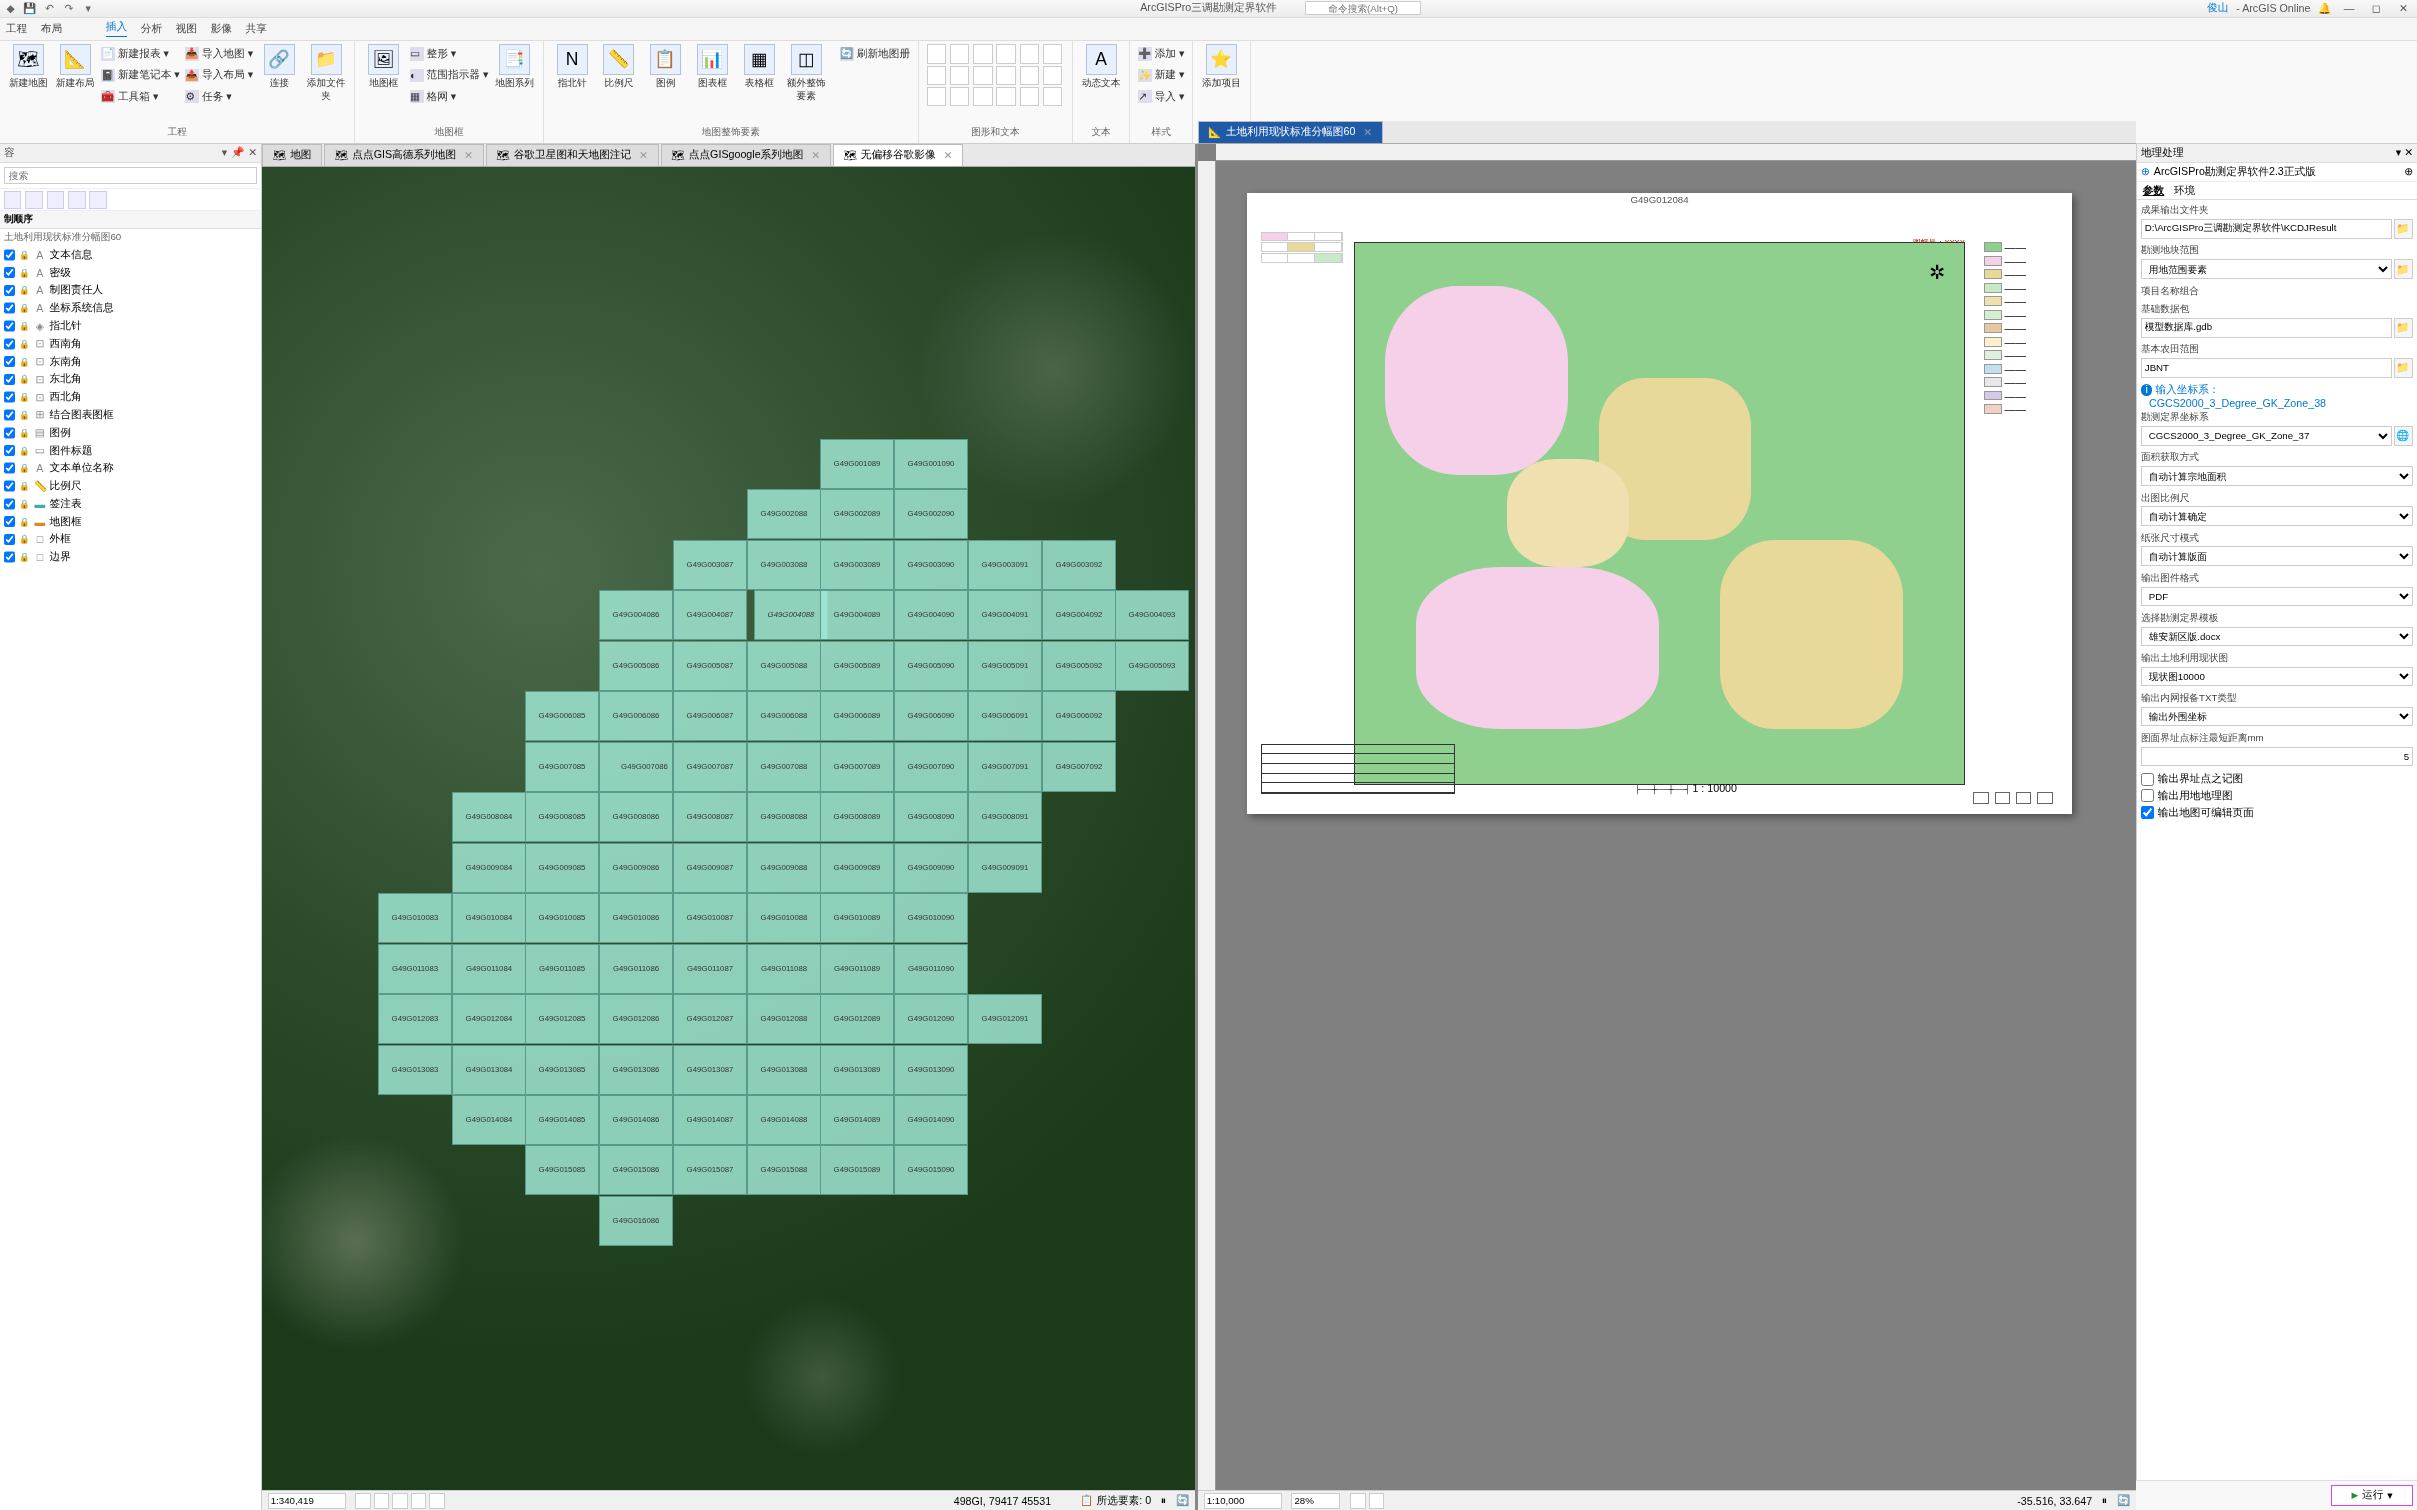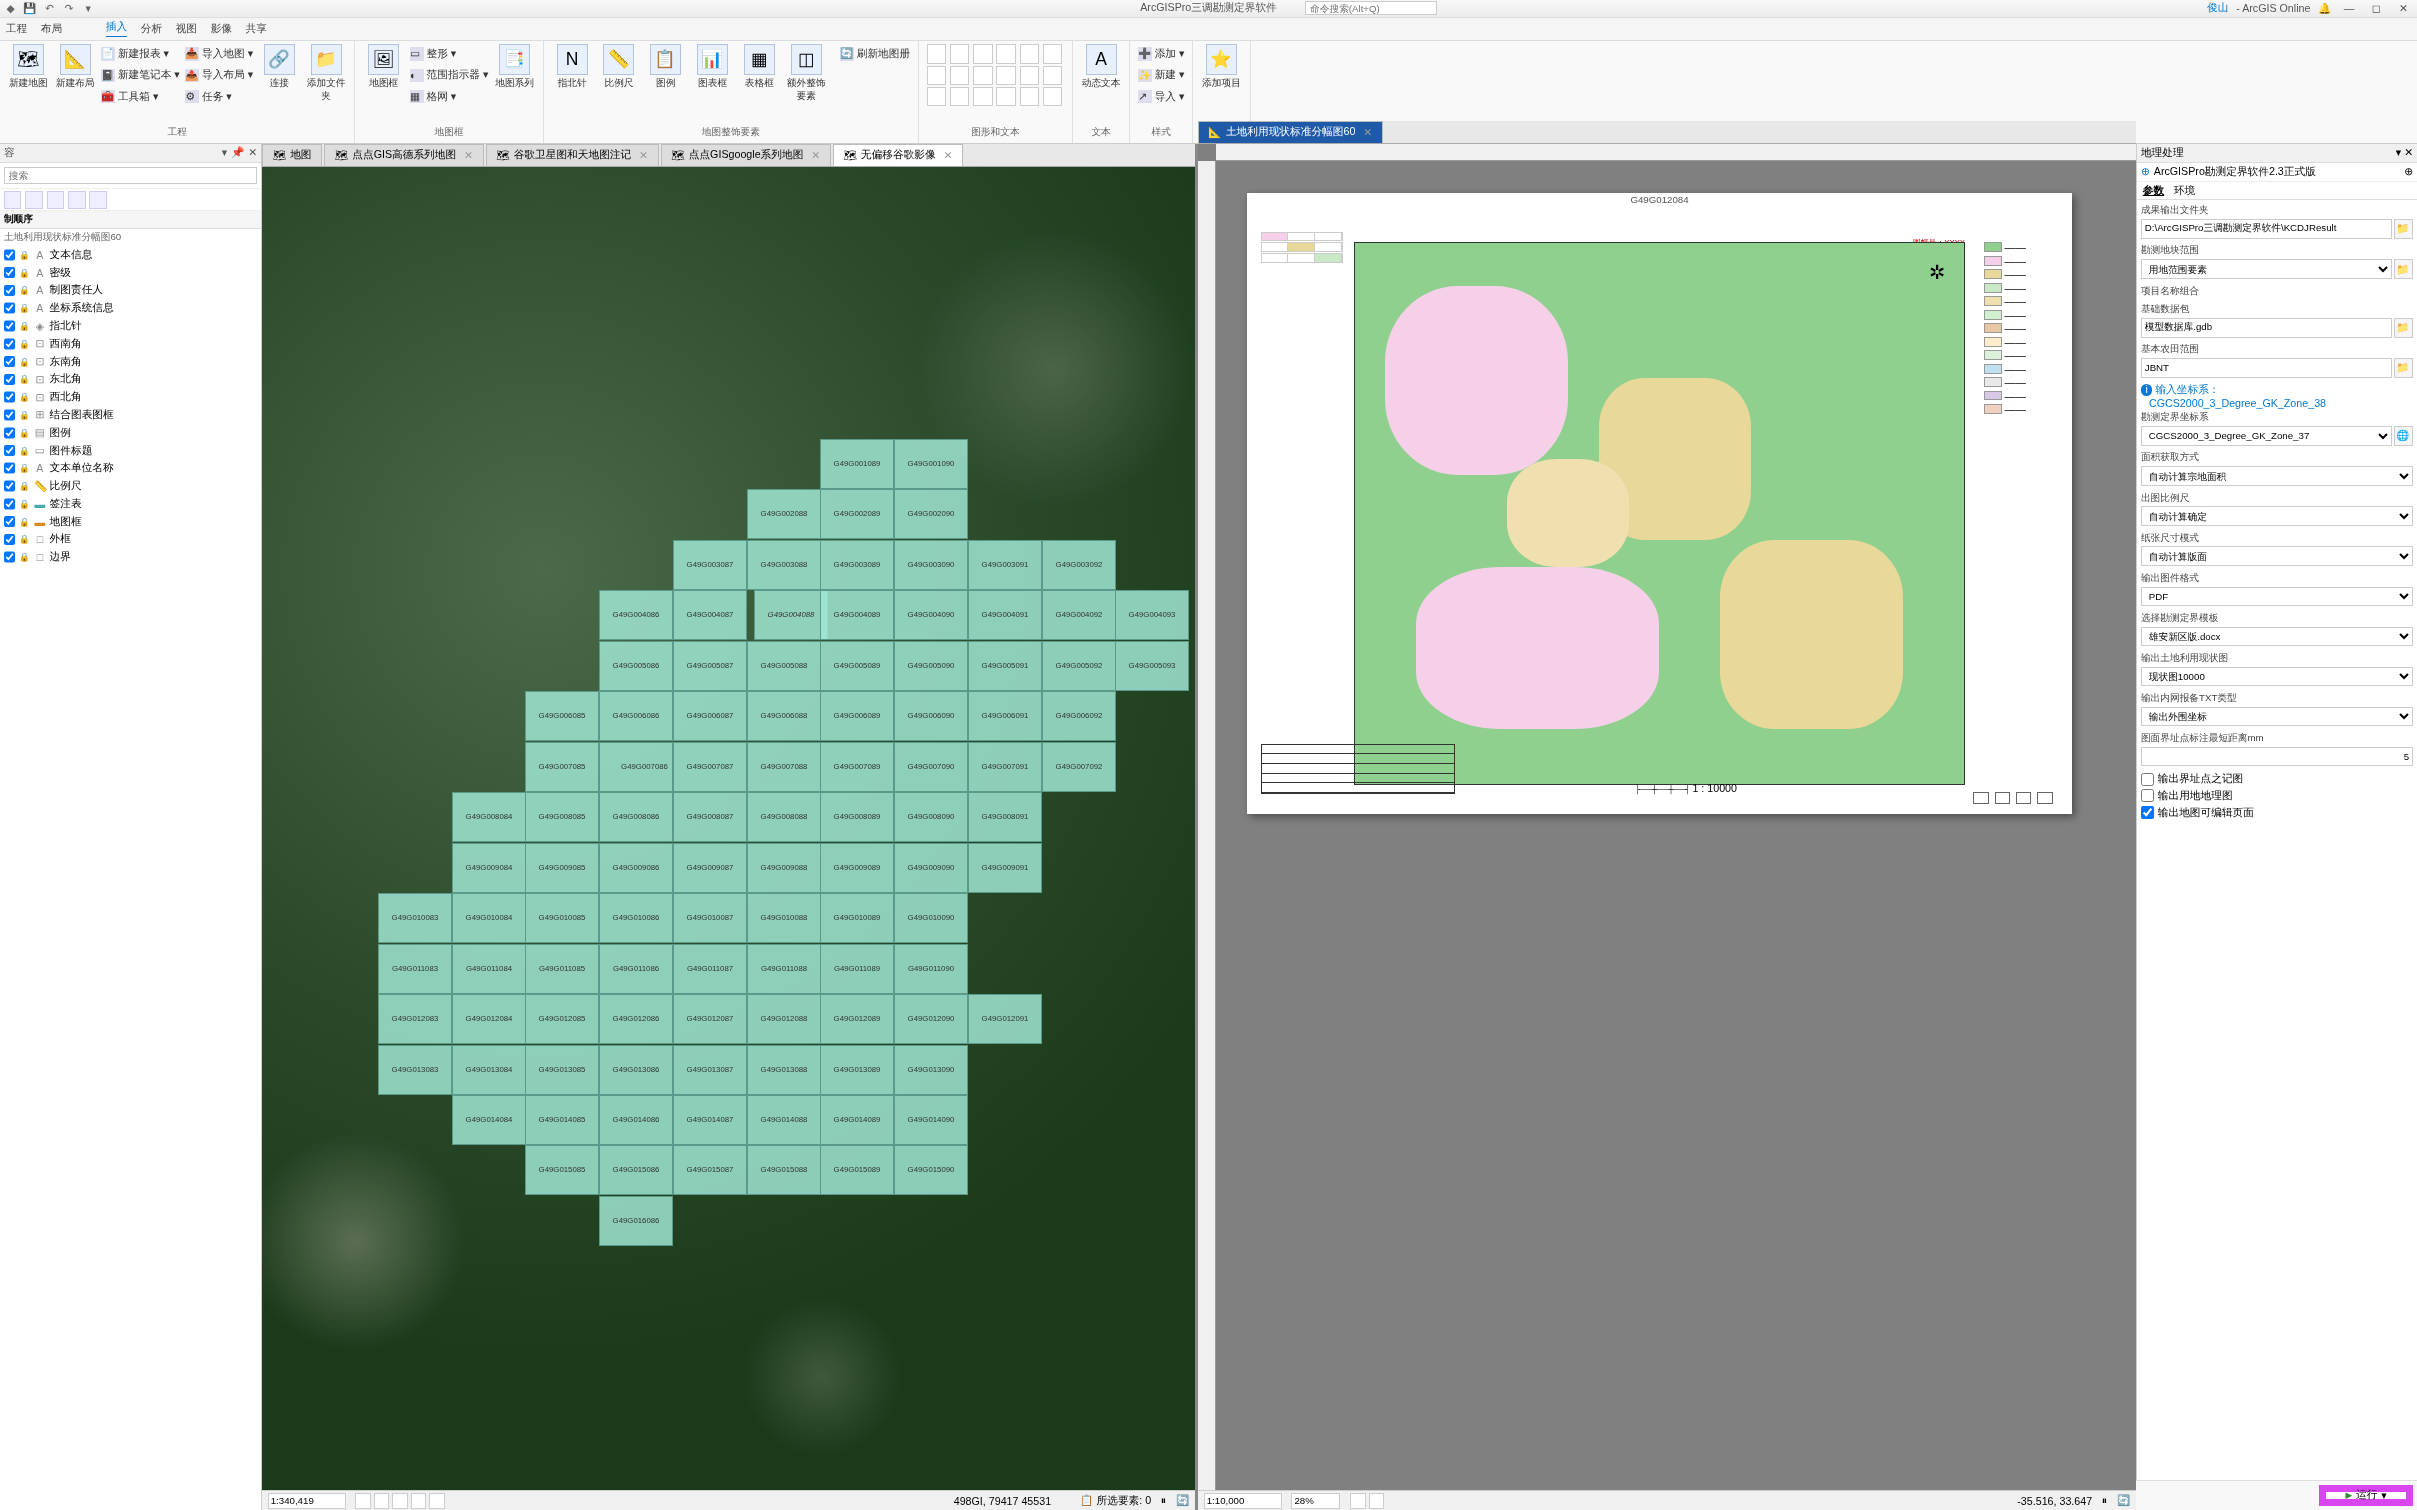--- a/index.html
+++ b/index.html
@@ -1,21 +1,21 @@
 <!DOCTYPE html>
 <html><head>
 <meta charset="utf-8">
 <style>
 *{margin:0;padding:0;box-sizing:border-box;font-family:"Microsoft YaHei",Arial,sans-serif;font-size:10.7px;}
 body{background:#f0f0f0;overflow:hidden;width:2417px;height:1511px;}
 .titlebar{height:17.5px;background:linear-gradient(to bottom,#f8f8f8,#ececec);display:flex;align-items:center;padding:0 3.9px;border-bottom:1px solid #ddd;}
 .titlebar .qat{display:flex;gap:5.8px;align-items:center;}
 .titlebar .qat span{width:13.6px;height:13.6px;display:flex;align-items:center;justify-content:center;color:#666;}
 .titlebar .title-center{position:absolute;left:50%;transform:translateX(-50%);color:#555;}
-.titlebar .search-box{position:absolute;left:54%;width:132px;height:13.6px;border:1px solid #ccc;background:#fff;padding:0 3.9px;color:#999;font-size:9.7px;}
+.titlebar .search-box{position:absolute;left:54%;width:116px;height:13.6px;border:1px solid #ccc;background:#fff;padding:0 3.9px;color:#999;font-size:9.7px;text-align:center;}
 .titlebar .right-controls{margin-left:auto;display:flex;gap:7.8px;align-items:center;color:#555;}
 .titlebar .right-controls .user{color:#0078d4;}
 .win-btn{width:19.4px;text-align:center;}
 .menubar{height:23px;background:#f5f5f5;display:flex;align-items:center;padding:0 5.8px;gap:13.6px;border-bottom:1px solid #ddd;}
 .menubar span{color:#444;cursor:pointer;}
 .menubar span.active{color:#0078d4;border-bottom:1.9px solid #0078d4;padding-bottom:2px;margin-left:30px;}
 .ribbon{height:103px;background:#f9f9f9;border-bottom:1px solid #ccc;display:flex;}
 .ribbon-group{border-right:1px solid #e0e0e0;padding:3.9px 7.8px;display:flex;flex-direction:column;}
 .ribbon-group .group-content{flex:1;display:flex;gap:5.8px;align-items:flex-start;}
 .ribbon-group .group-label{text-align:center;color:#666;font-size:9.7px;margin-top:auto;}
@@ -96,21 +96,21 @@
 .gp-field .with-btn button{width:19.4px;border:1px solid #ccc;background:#f5f5f5;}
 .gp-table{border:1px solid #ccc;margin-bottom:5.8px;}
 .gp-table .gt-head{display:flex;background:#f0f0f0;border-bottom:1px solid #ccc;}
 .gp-table .gt-head span{flex:1;padding:1.9px 3.9px;font-size:9.7px;border-right:1px solid #ccc;}
 .gp-table .gt-row{display:flex;border-bottom:1px solid #eee;}
 .gp-table .gt-row input{flex:1;border:none;border-right:1px solid #eee;height:17.5px;font-size:9.7px;padding:0 2.9px;}
 .gp-info{color:#0078d4;font-size:9.7px;margin:1.9px 0;}
 .gp-info .i-icon{display:inline-block;width:11.6px;height:11.6px;border-radius:50%;background:#0078d4;color:#fff;text-align:center;line-height:11.6px;margin-right:2.9px;}
 .gp-check{display:flex;align-items:center;gap:3.9px;font-size:9.7px;margin:2.9px 0;}
 .gp-run{position:absolute;bottom:0;right:0;width:281px;padding:3.9px;background:#f8f8f8;border-top:1px solid #ddd;display:flex;justify-content:flex-end;}
-.gp-run button{height:21.3px;padding:0 19.4px;background:#fff;border:7px solid #d946ef;cursor:pointer;font-size:10.7px;display:flex;align-items:center;gap:3.9px;}
+.gp-run button{height:21.3px;padding:0 19.4px;background:#fff;border:1px solid #d946ef;cursor:pointer;font-size:10.7px;display:flex;align-items:center;gap:3.9px;}
 .gp-run button::before{content:"▶";color:#2a8a2a;font-size:8.7px;}
 </style>
 </head>
 <body>
 
 <div class="titlebar">
   <div class="qat">
     <span>◆</span>
     <span>💾</span>
     <span>↶</span>

